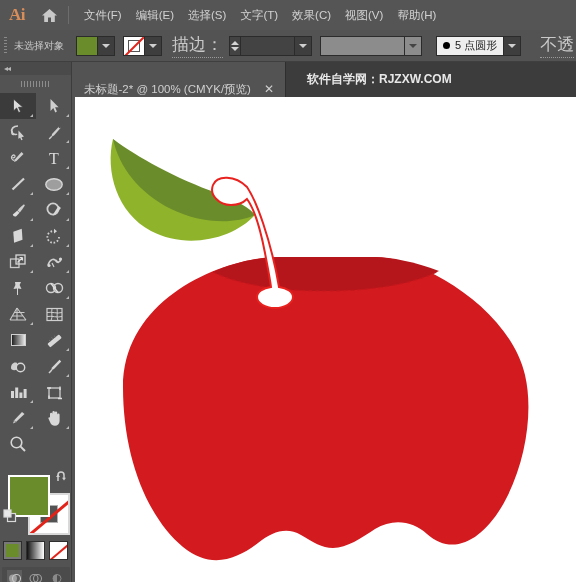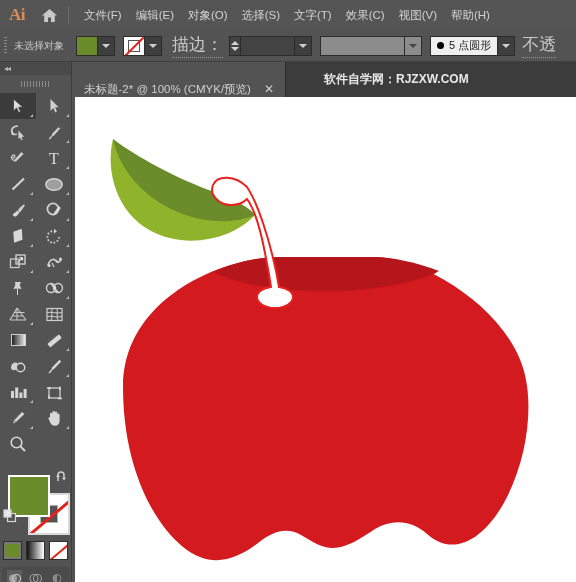--- a/index.html
+++ b/index.html
@@ -113,21 +113,21 @@
     background:#3c3c3c; display:flex; align-items:flex-end;
   }
   .doc-tab {
     height:35px; background:#535353; display:flex; align-items:flex-end;
     padding:0 8px 0 12px; gap:10px;
     border-right:1px solid #2e2e2e;
   }
   .doc-tab-title { color:#cfcfcf; font-size:11.5px; white-space:nowrap; }
   .tab-close { color:#cfcfcf; font-size:12px; line-height:1; padding:2px 3px; }
   .watermark {
-    color:#e8e8e8; font-size:12px; font-weight:bold; padding-left:38px;
+    color:#e8e8e8; font-size:12px; font-weight:bold; padding-left:21px;
     white-space:nowrap; align-self:center;
   }
 
   
   .toolpanel {
     position:absolute; left:0; top:62px; width:72px; height:520px;
     background:#535353; border-right:1px solid #3c3c3c;
   }
   .tp-header {
     height:13px; display:flex; align-items:center; padding-left:4px;
@@ -223,21 +223,20 @@
     <div class="ai-logo">Ai</div>
     <div class="home-btn">
       <svg width="17" height="15" viewBox="0 0 17 15">
         <path d="M8.5 1 L16 7.5 L13.8 7.5 L13.8 14 L10 14 L10 9.5 L7 9.5 L7 14 L3.2 14 L3.2 7.5 L1 7.5 Z" fill="#c8c8c8"></path>
       </svg>
     </div>
     <div class="menu-div"></div>
     <div class="menu-items">
       <div class="menu-item">文件(F)</div>
       <div class="menu-item">编辑(E)</div>
-      <div class="menu-item">对象(O)</div>
       <div class="menu-item">选择(S)</div>
       <div class="menu-item">文字(T)</div>
       <div class="menu-item">效果(C)</div>
       <div class="menu-item">视图(V)</div>
       <div class="menu-item">帮助(H)</div>
     </div>
   </div>
 
   <div class="optionsbar">
     <div class="grip">
@@ -272,29 +271,29 @@
     <div class="field-dark" style="width:54px"></div>
     <div class="caret-btn">
         <span class="caret"></span>
       </div>
 
     <div class="field-gray" style="width:85px;margin-left:8px"></div>
     <div class="caret-btn" style="background:#8c8c8c">
         <span class="caret" style="border-top-color:#444"></span>
       </div>
 
-    <div class="brush-field" style="margin-left:8px">
+    <div class="brush-field" style="margin-left:14px">
       <span class="brush-dot"></span>
       <span class="brush-txt">5 点圆形</span>
     </div>
     <div class="caret-light">
         <span class="caret"></span>
       </div>
 
-    <div class="opt-label" style="margin-left:7px">不透</div>
+    <div class="opt-label" style="margin-left:19px">不透</div>
   </div>
 
   <div class="tabbar">
     <div class="doc-tab">
       <span class="doc-tab-title">未标题-2* @ 100% (CMYK/预览)</span>
       <span class="tab-close">✕</span>
     </div>
     <div class="watermark">软件自学网：RJZXW.COM</div>
   </div>
 

